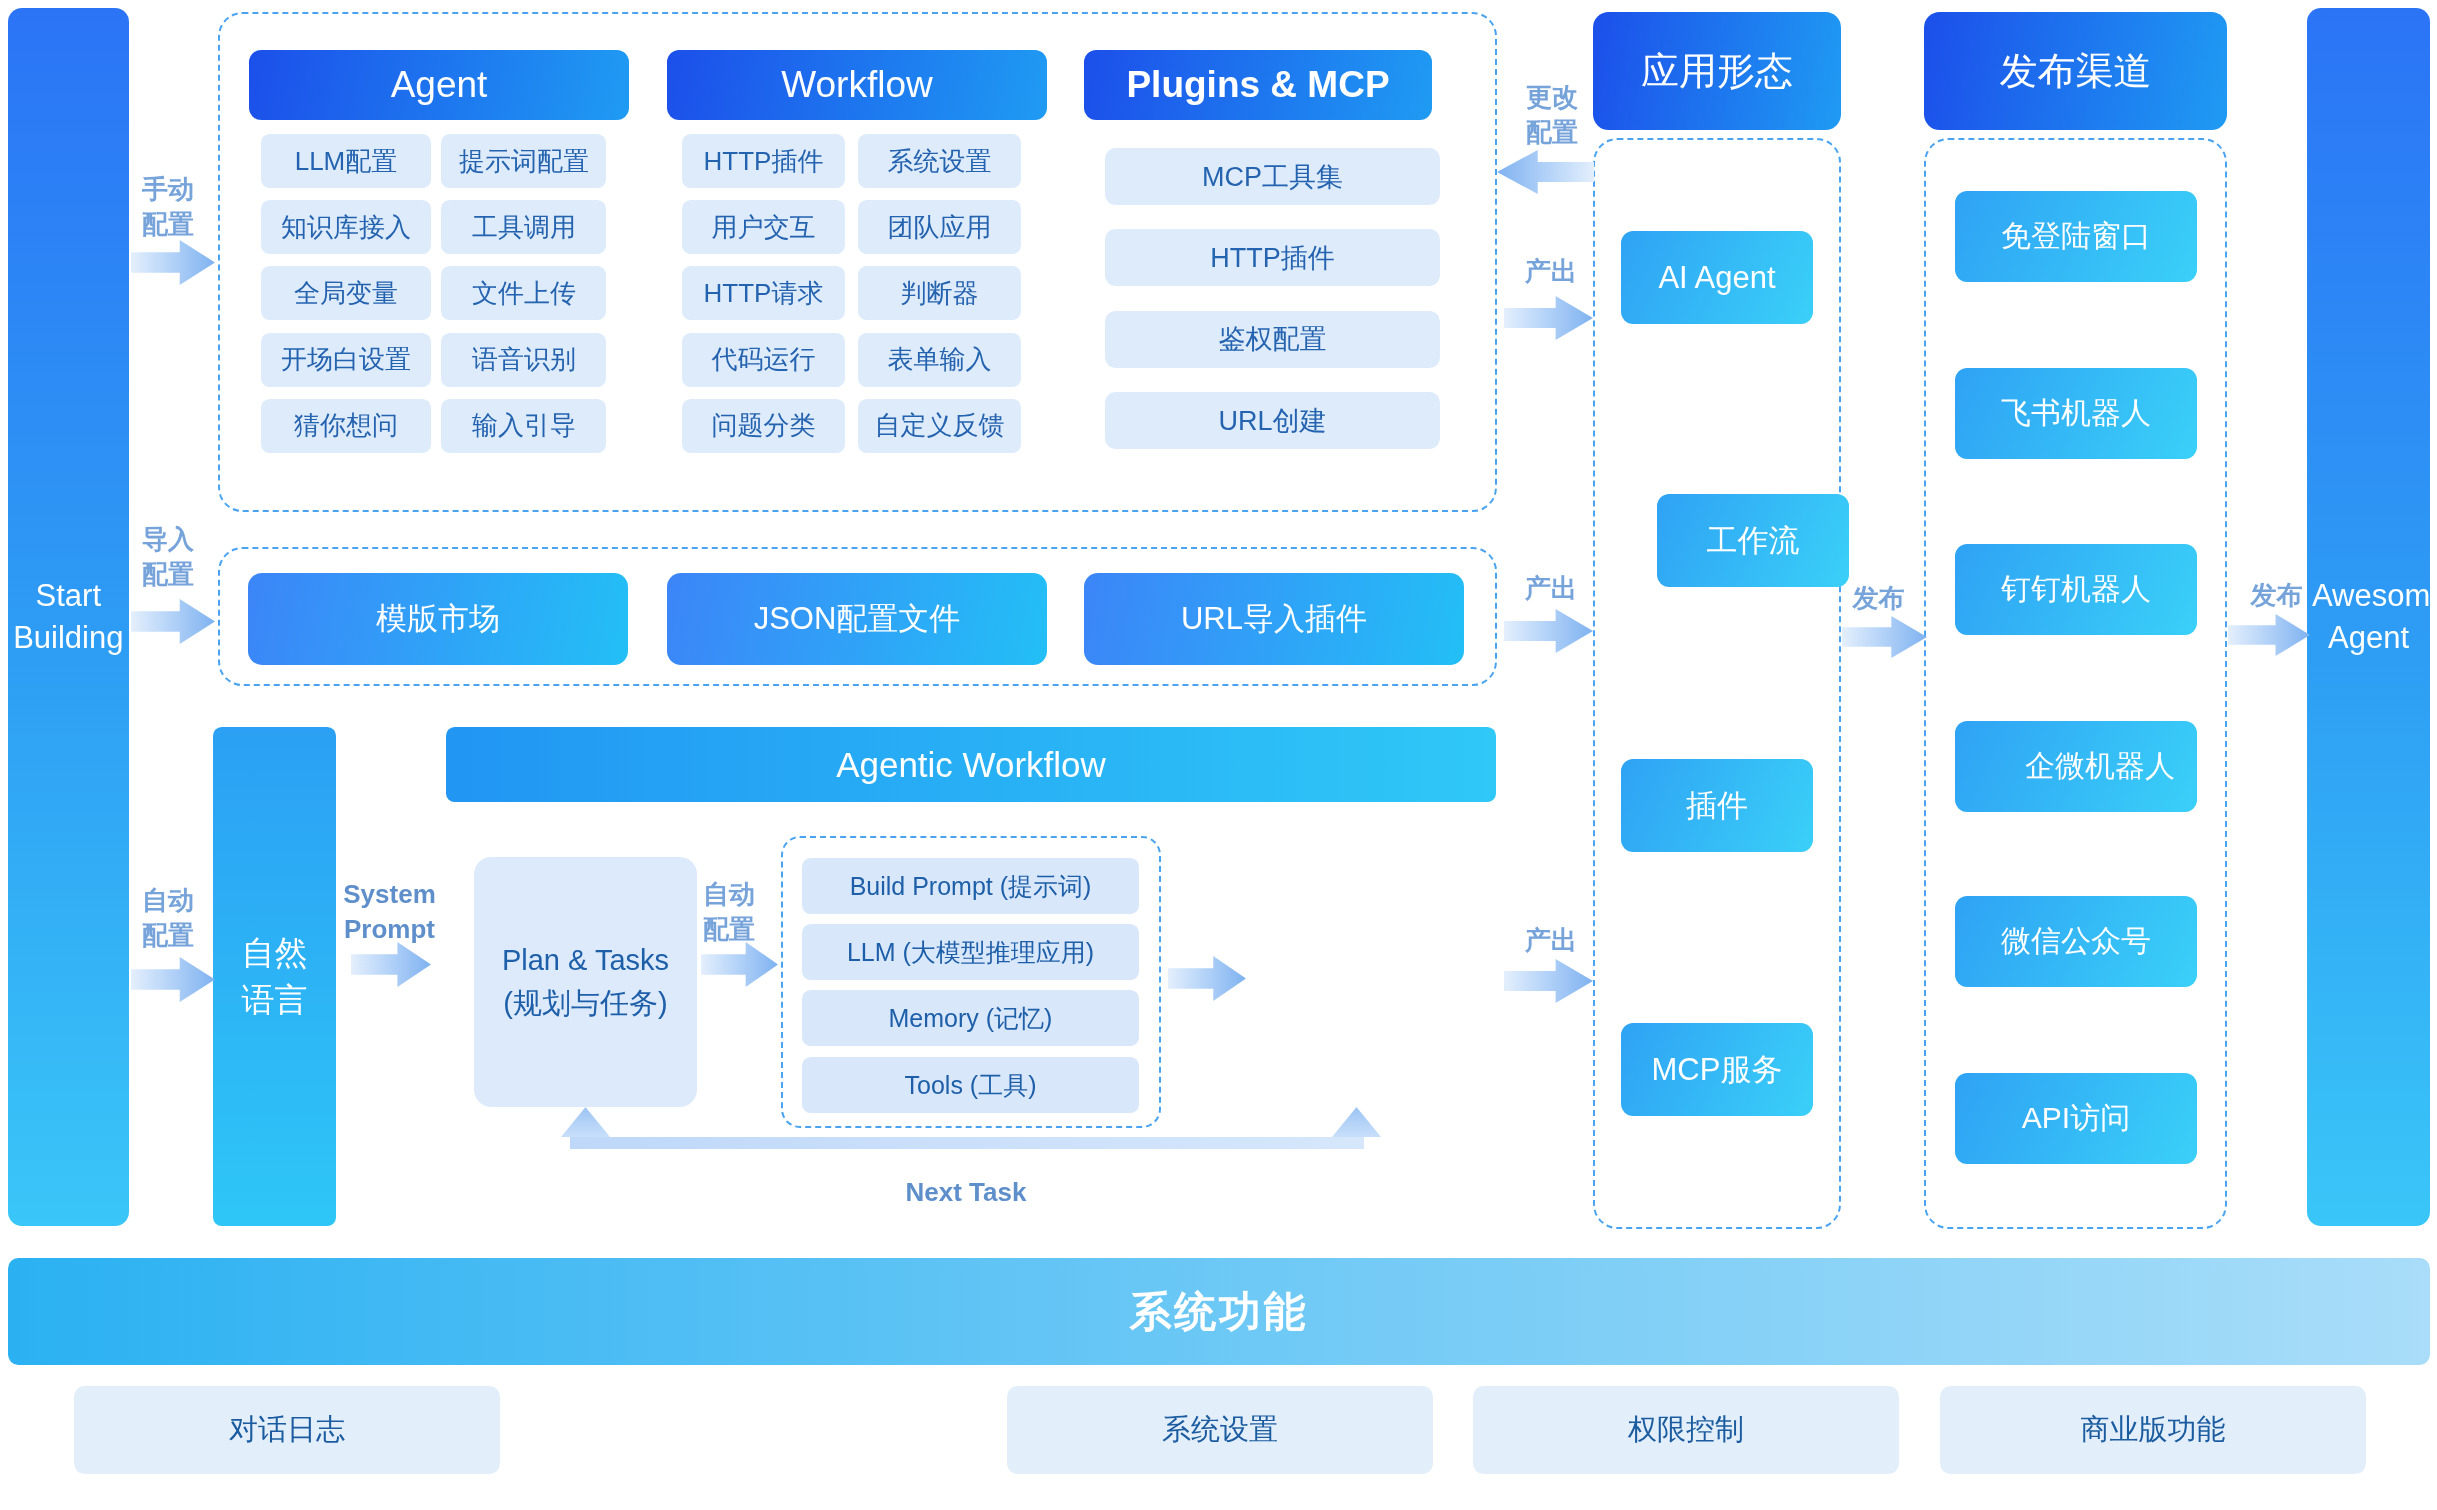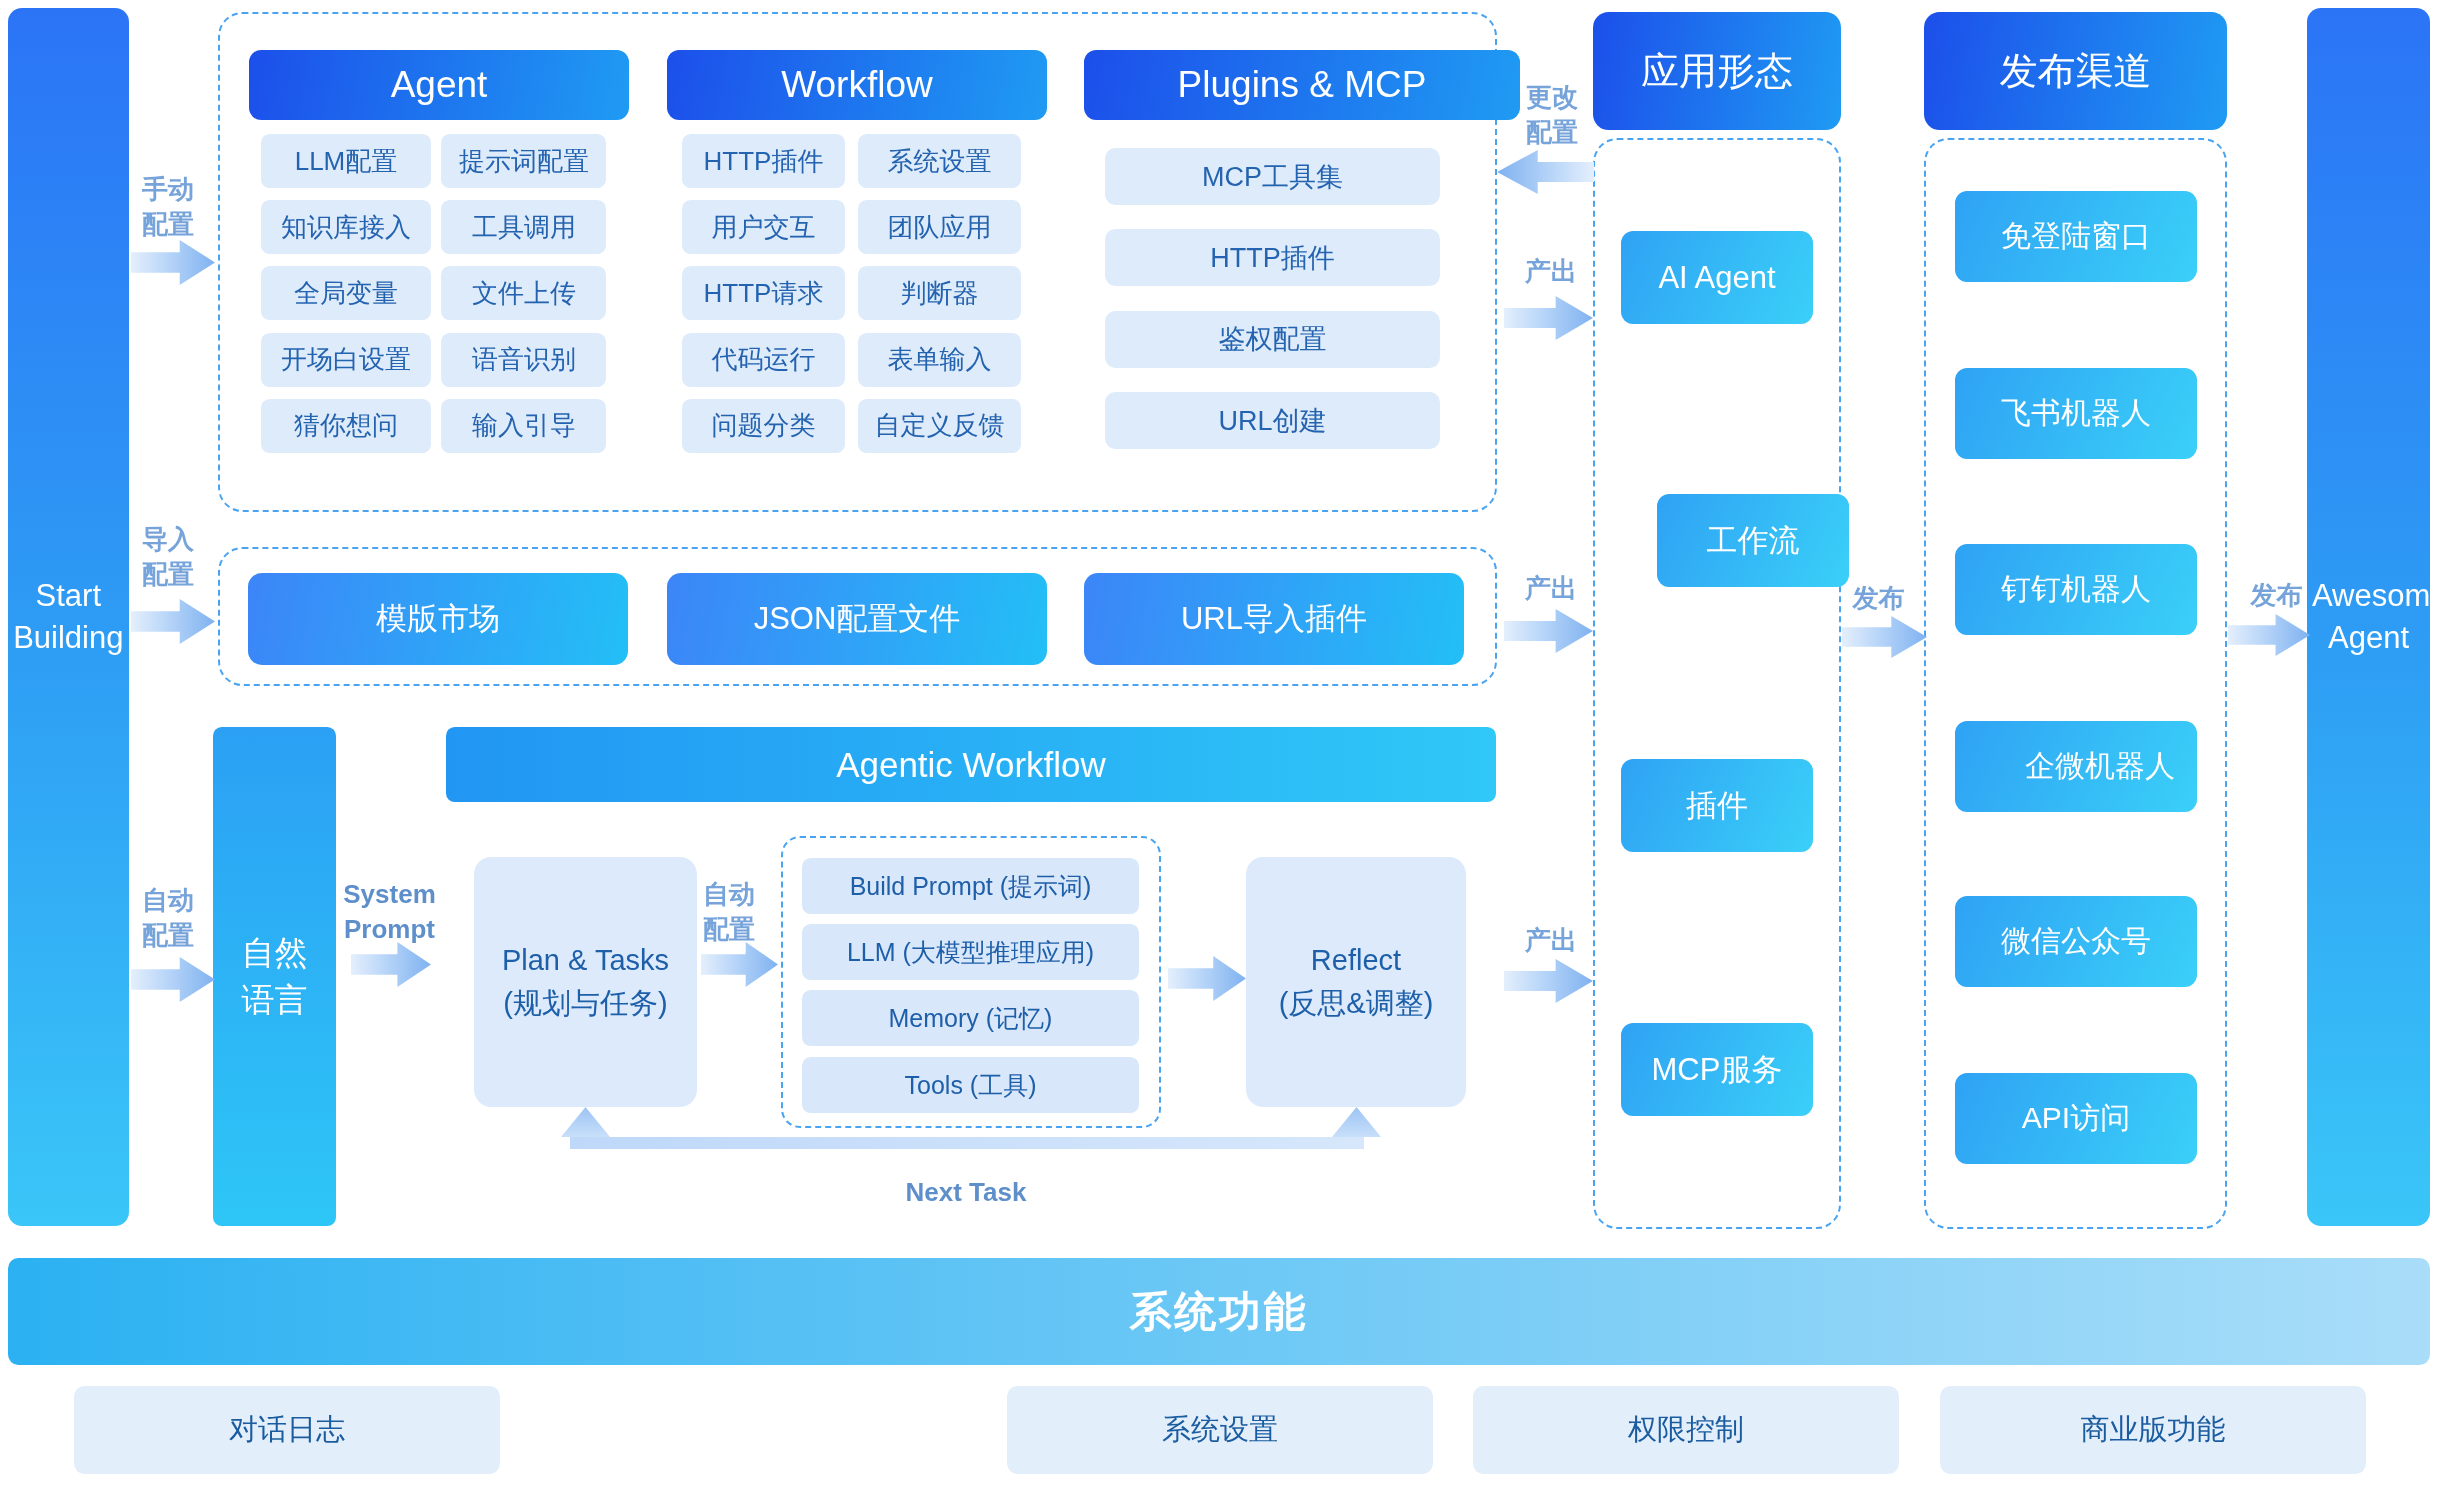--- a/index.html
+++ b/index.html
@@ -88,21 +88,21 @@
     <div class="chip flexc">用户交互</div>
     <div class="chip flexc">团队应用</div>
     <div class="chip flexc">HTTP请求</div>
     <div class="chip flexc">判断器</div>
     <div class="chip flexc">代码运行</div>
     <div class="chip flexc">表单输入</div>
     <div class="chip flexc">问题分类</div>
     <div class="chip flexc">自定义反馈</div>
   </div>
 
-  <div class="abs hdr flexc" style="left:1084px;top:50px;width:436px;height:70px;">Plugins &amp; MCP</div>
+  <div class="abs hdr flexc" style="left:1084px;top:50px;width:348px;height:70px;font-weight:bold;">Plugins &amp; MCP</div>
   <div class="abs grid2" style="left:1105px;top:148px;width:335px;grid-template-columns:335px;row-gap:24.4px;">
     <div class="chip chip-tall flexc">MCP工具集</div>
     <div class="chip chip-tall flexc">HTTP插件</div>
     <div class="chip chip-tall flexc">鉴权配置</div>
     <div class="chip chip-tall flexc">URL创建</div>
   </div>
 
   <div class="abs dash" style="left:218px;top:547px;width:1279px;height:139px;"></div>
   <div class="abs midbox flexc" style="left:248px;top:573px;width:380px;height:92px;">模版市场</div>
   <div class="abs midbox flexc" style="left:667px;top:573px;width:380px;height:92px;">JSON配置文件</div>
@@ -117,24 +117,20 @@
     <div>Plan &amp; Tasks</div>
     <div>(规划与任务)</div>
   </div>
 
   <div class="abs dash-inner" style="left:781px;top:836px;width:380px;height:292px;"></div>
   <div class="abs step flexc" style="left:802px;top:858px;width:337px;">Build Prompt (提示词)</div>
   <div class="abs step flexc" style="left:802px;top:924px;width:337px;">LLM (大模型推理应用)</div>
   <div class="abs step flexc" style="left:802px;top:990px;width:337px;">Memory (记忆)</div>
   <div class="abs step flexc" style="left:802px;top:1057px;width:337px;">Tools (工具)</div>
 
-  <div class="abs lightbox flexc" style="left:1246px;top:857px;width:220px;height:250px;">
-    <div>Reflect</div>
-    <div>(反思&amp;调整)</div>
-  </div>
 
   <div class="abs nt-tri" style="left:561px;top:1107px;width:49px;height:30px;"></div>
   <div class="abs nt-tri" style="left:1332px;top:1107px;width:49px;height:30px;"></div>
   <div class="abs nt-bar" style="left:570px;top:1137px;width:794px;height:12.2px;"></div>
   <div class="abs flabel flabel-en" style="left:877px;top:1175px;width:178px;">Next Task</div>
 
   <div class="abs hdr hdr-big flexc" style="left:1593px;top:12.2px;width:248px;height:118px;">应用形态</div>
   <div class="abs dash" style="left:1593px;top:138px;width:248px;height:1091px;"></div>
   <div class="abs cyanbox flexc" style="left:1621px;top:231px;width:192px;height:93px;">AI Agent</div>
   <div class="abs cyanbox flexc" style="left:1621px;top:494px;width:192px;height:93px;margin-left:36px;">工作流</div>

